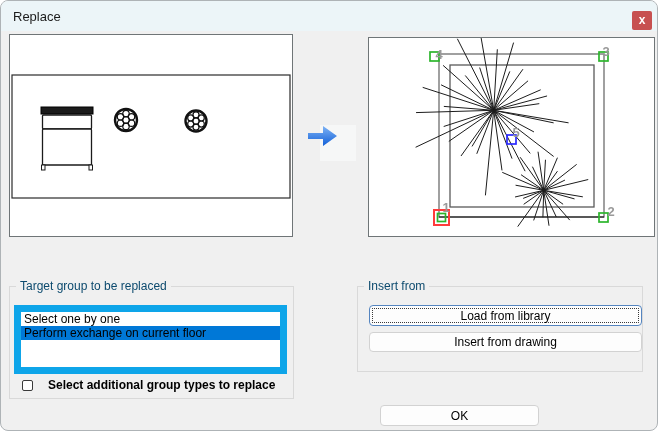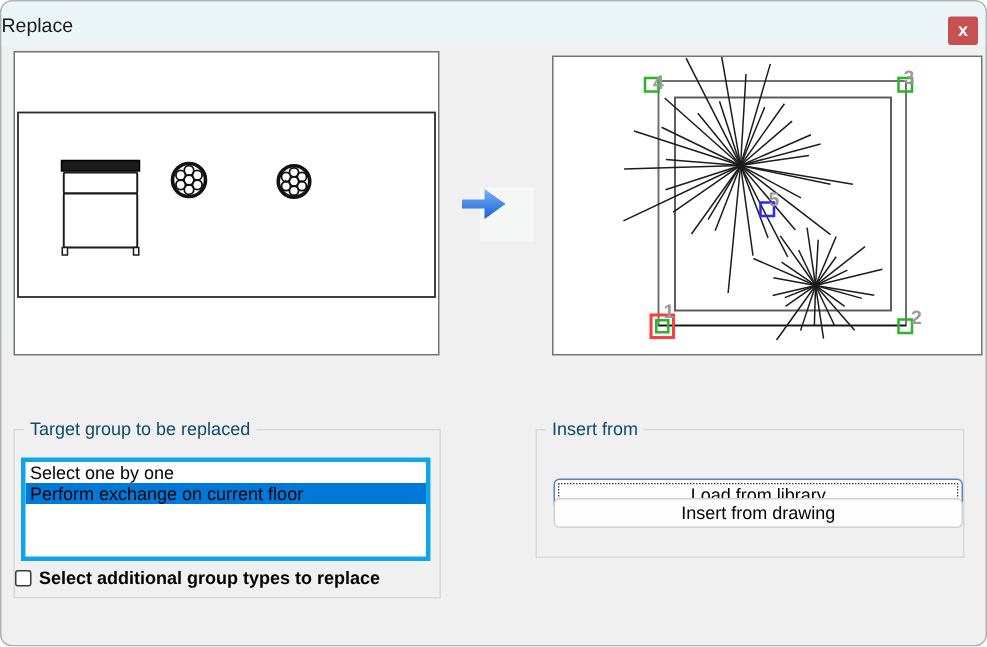--- a/index.html
+++ b/index.html
@@ -3,54 +3,54 @@
 <meta charset="utf-8">
 <style>
   * { margin:0; padding:0; box-sizing:border-box; }
   html,body { width:658px; height:431px; background:#fff; }
   body { font-family:"Liberation Sans", sans-serif; position:relative; overflow:hidden; }
 
   .dialog { position:absolute; left:0; top:0; width:658px; height:431px;
             background:#f0f0f0; border:1px solid #aeb3b6; border-radius:8px; overflow:hidden; }
 
   .titlebar { position:absolute; left:0; top:0; width:100%; height:30px; background:#ecf5f8; }
-  .title { position:absolute; left:0; top:8px; font-size:13px; color:#1b1b1b; }
+  .title { position:absolute; left:12px; top:8px; font-size:13px; color:#1b1b1b; }
   .close-btn { position:absolute; top:10px; right:5px; width:20px; height:19px; background:#c75050;
                border-radius:2px; display:flex; align-items:center; justify-content:center; cursor:pointer; }
   .close-btn span { color:#fff; font-size:12px; font-weight:bold; line-height:1; transform:translateY(-1px); }
 
   .panel { position:absolute; background:#fff; border:1px solid #6f7577; }
   .panel-left  { left:8px;   top:33px; width:284px; height:203px; }
   .panel-right { left:367px; top:36px; width:287px; height:200px; }
   .panel svg { display:block; }
 
   .arrow-wrap { position:absolute; left:305px; top:120px; width:52px; height:42px; }
   .arrow-bg { position:absolute; left:14px; top:4px; width:36px; height:36px; background:#f6f7f7; }
   .arrow-wrap svg { position:absolute; left:0; top:0; }
 
   .groupbox { position:absolute; border:1px solid #d9d9d9; }
   .gb-label { position:absolute; top:-8px; left:6px; background:#f0f0f0; padding:0 4px;
               font-size:12px; color:#0c4a6e; white-space:nowrap; }
   .gb-target { left:8px;   top:285px; width:285px; height:113px; }
   .gb-insert { left:356px; top:285px; width:286px; height:86px; }
 
   .listbox { position:absolute; left:4px; top:18px; width:273px; height:69px;
-             background:#fff; border:3px solid #0ea5e9; overflow:hidden; }
+             background:#fff; border:7px solid #0ea5e9; overflow:hidden; }
   .list-item { height:14px; line-height:14px; font-size:12px; padding-left:3px;
                color:#000; white-space:nowrap; cursor:default; }
   .list-item.selected { background:#0078d7; color:#000000; }
 
-  .check-row { position:absolute; left:0; top:91px; display:flex; align-items:center; gap:5px;justify-content:center; }
+  .check-row { position:absolute; left:12px; top:91px; display:flex; align-items:center; gap:15px;justify-content:center; }
   .checkbox { width:11px; height:11px; background:#fff; border:1px solid #3a3a3a; border-radius:2px; flex:0 0 auto; }
   .check-label { font-size:12px; color:#000; font-weight:bold; white-space:nowrap; }
 
   .btn { position:absolute; background:#fdfdfd; border:1px solid #d2d2d2; border-radius:4px;
          font-size:12px; color:#000; display:flex; align-items:center; justify-content:center;
          cursor:pointer; font-family:inherit; }
-  .btn.focused { border-color:#5585c0; outline:1px dotted #3a3a3a; outline-offset:-4px;margin-top:14px; }
+  .btn.focused { border-color:#5585c0; outline:1px dotted #3a3a3a; outline-offset:-4px; }
   .btn-load   { left:11px; top:18px; width:273px; height:21px; }
   .btn-select { left:11px; top:45px; width:273px; height:20px; }
   .btn-ok     { left:379px; top:404px; width:159px; height:21px; }
   .btn-cancel { left:549px; top:404px; width:101px; height:21px; }
 </style>
 </head>
 <body>
 
 <div class="dialog">
 
@@ -187,14 +187,15 @@
       <div class="check-label">Select additional group types to replace</div>
     </div>
   </div>
 
   <div class="groupbox gb-insert">
     <div class="gb-label">Insert from</div>
     <button class="btn btn-load focused">Load from library</button>
     <button class="btn btn-select">Insert from drawing</button>
   </div>
 
+  <button class="btn btn-ok">OK</button>
 
 </div>
 
 </body></html>

